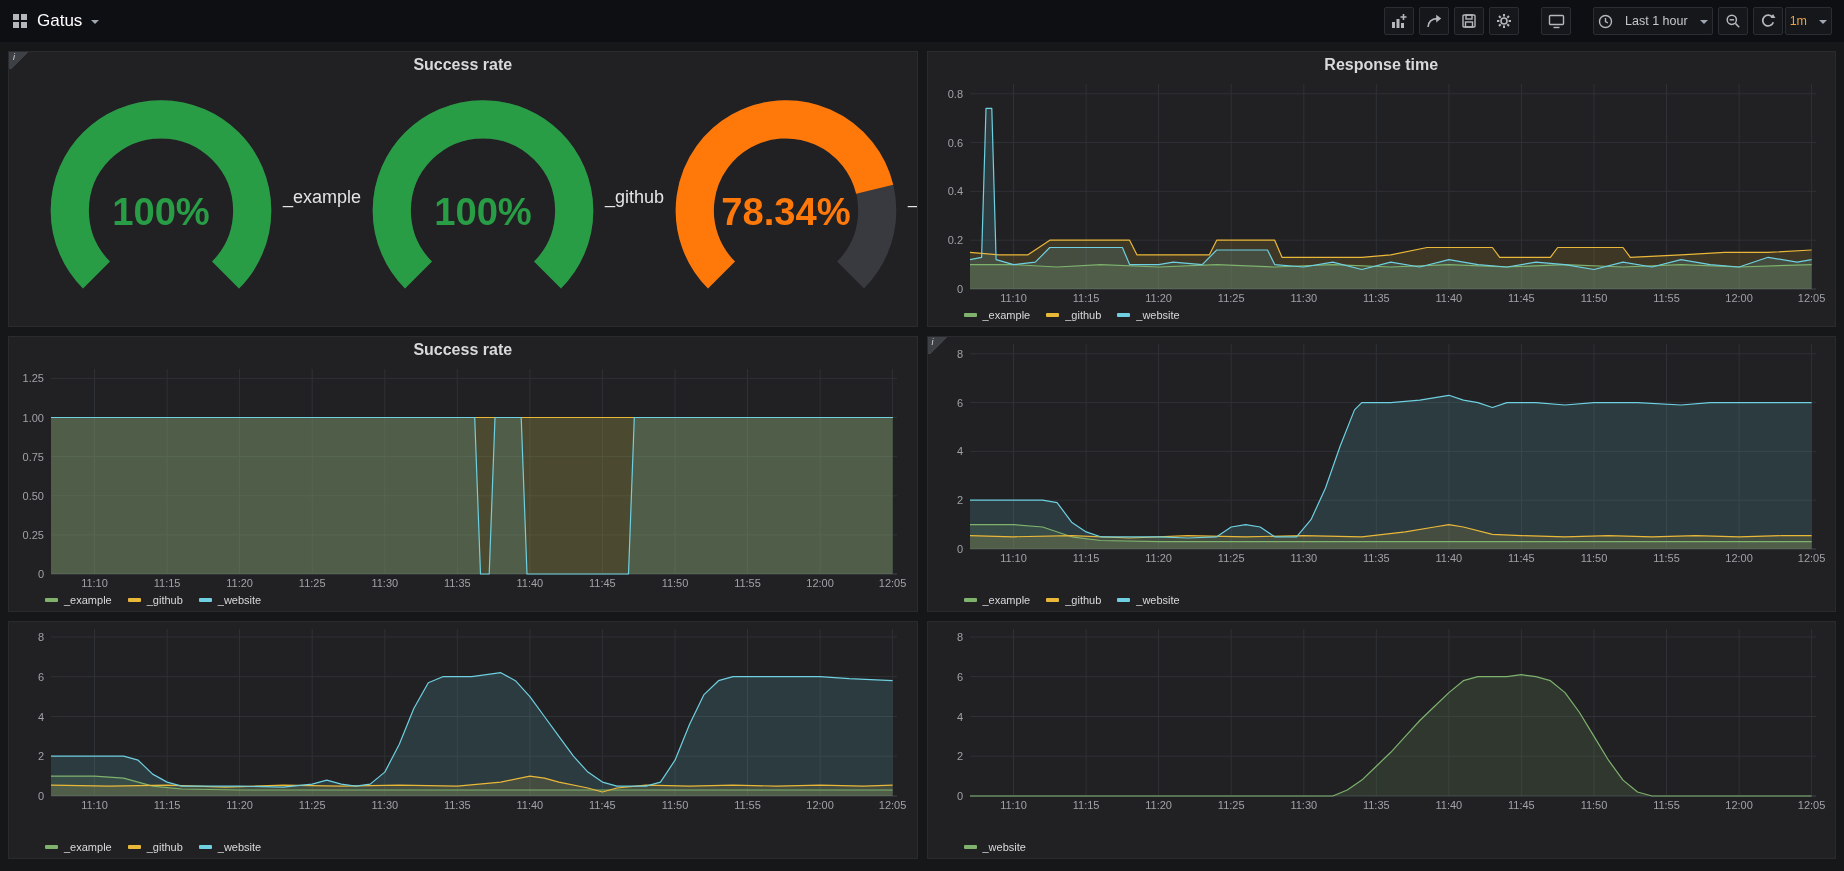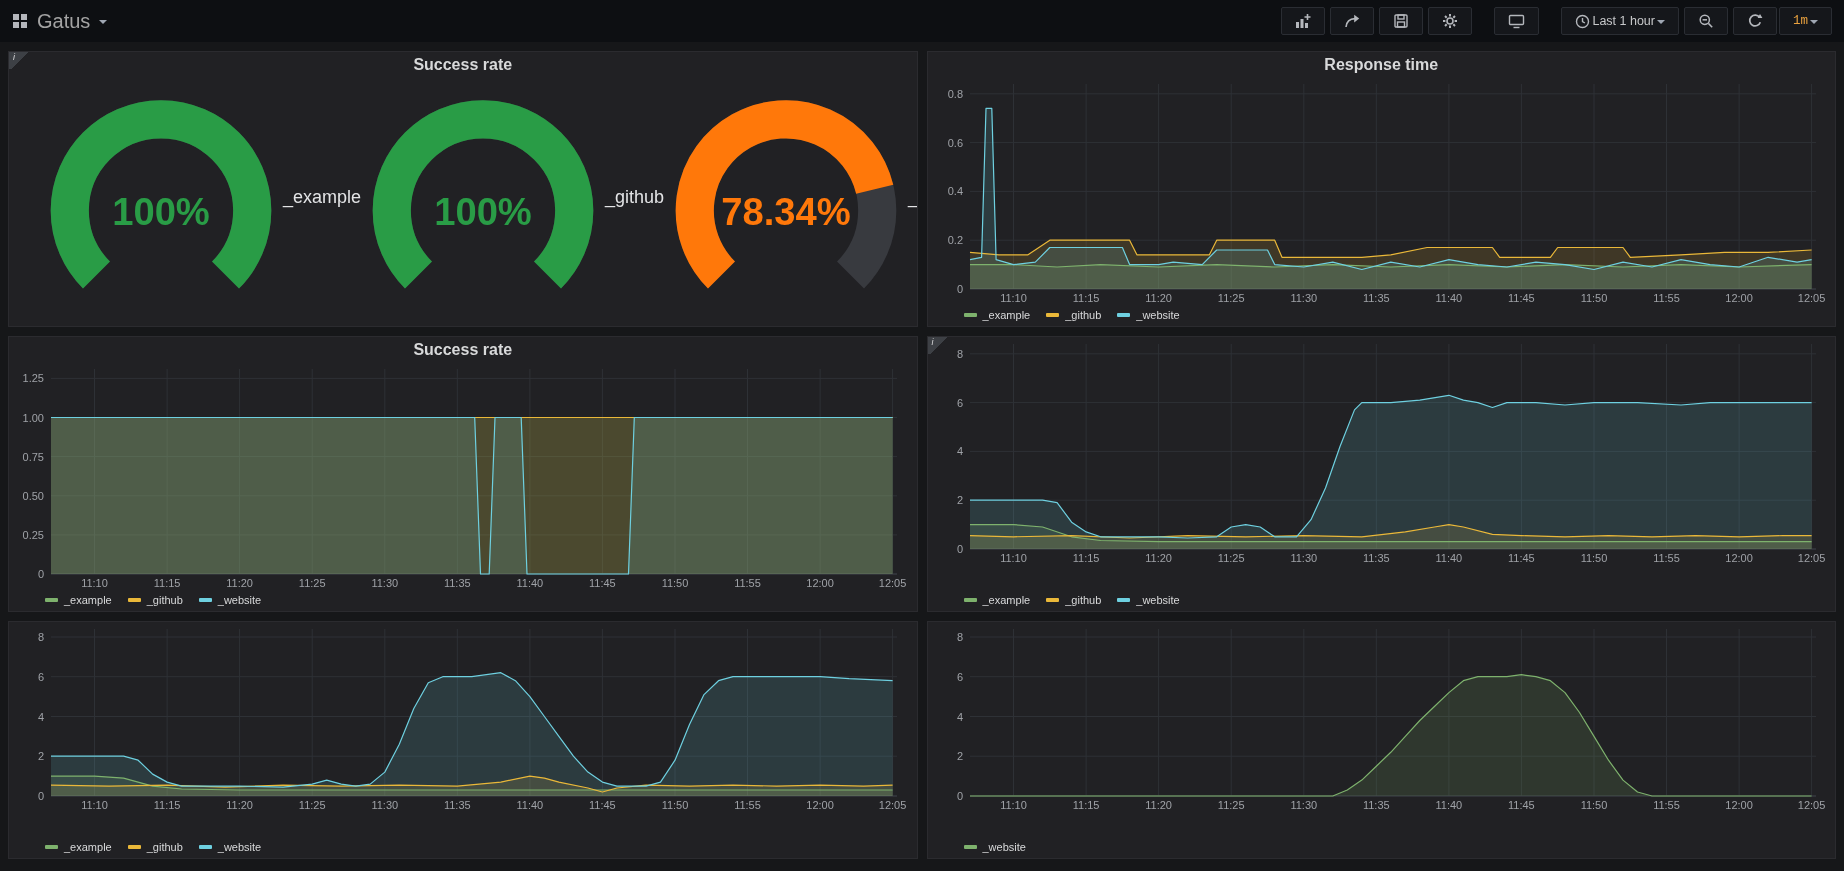--- a/index.html
+++ b/index.html
@@ -4,25 +4,25 @@
 <style>
   html,body{margin:0;padding:0;}
   body{
     width:1844px;height:871px;overflow:hidden;
     background:#161719;color:#d8d9da;
     font-family:"Liberation Sans",sans-serif;
   }
   
   .navbar{height:42px;background:#0d0f12;display:flex;align-items:center;justify-content:space-between;padding:0 12px;}
   .nav-left{display:flex;align-items:center;gap:9px;}
-  .nav-title{font-size:20px;color:#a3a3a3;cursor:pointer;}
+  .nav-title{font-size:17px;color:#ffffff;cursor:pointer;}
   .caret{width:0;height:0;border-left:4px solid transparent;border-right:4px solid transparent;border-top:4px solid #9fa7b3;display:inline-block;margin-top:2px;}
   .nav-right{display:flex;align-items:center;gap:5px;}
-  .nav-btn{height:28px;min-width:30px;display:flex;align-items:center;justify-content:center;gap:2px;
-    background:#15171b;border:1px solid #2a2d33;border-radius:2px;color:#c7c8ca;font-size:12.5px;padding:0 13px;cursor:pointer;}
+  .nav-btn{height:28px;min-width:30px;display:flex;align-items:center;justify-content:center;gap:12px;
+    background:#15171b;border:1px solid #2a2d33;border-radius:2px;color:#c7c8ca;font-size:12.5px;padding:0 4px;cursor:pointer;}
   .nav-btn svg{display:block;}
   .nav-gap{width:12px;display:inline-block;}
   .amber{color:#e9a13e;}
   
   .dashboard{padding:9px 8px 8px 8px;display:grid;grid-template-columns:1fr 1fr;grid-template-rows:276px 276px 238px;gap:9px;}
   .panel{background:#212124;border:1px solid #2b2b2f;position:relative;display:flex;flex-direction:column;overflow:hidden;}
   .panel-title{font-size:16px;font-weight:700;color:#d8d9da;text-align:center;height:25px;line-height:25px;flex:none;cursor:pointer;margin:0;}
   .info-corner{position:absolute;top:0;left:0;width:17px;height:17px;background:linear-gradient(135deg,#3d4045 50%,transparent 50%);
     font-size:9px;font-style:italic;color:#d8d9da;padding-left:4px;line-height:11px;cursor:pointer;z-index:2;}
   .chart-area{flex:1;min-height:0;display:flex;flex-direction:column;padding:0 8px 2px 6px;}
@@ -129,21 +129,21 @@
         </svg>
     </button>
     <button class="nav-btn">
       <svg width="16" height="16">
           <g>
             <path d="M13.3 9.2 A5.4 5.4 0 1 1 12.6 4.4" stroke="#b4b7bc" stroke-width="1.7" fill="none"></path>
             <polygon points="10.6,4.9 15.4,4.9 13,1.1" fill="#b4b7bc"></polygon>
           </g>
         </svg>
     </button>
-    <button class="nav-btn" style="margin-left:-3px;font-family:Liberation Mono, monospace;">
+    <button class="nav-btn" style="margin-left:-3px;">
       <span class="amber">1m</span>
       <span class="caret"></span>
     </button>
   </div>
 </header>
 
 <main class="dashboard">
 
   <section class="panel">
     <div class="info-corner"><span>i</span></div>

